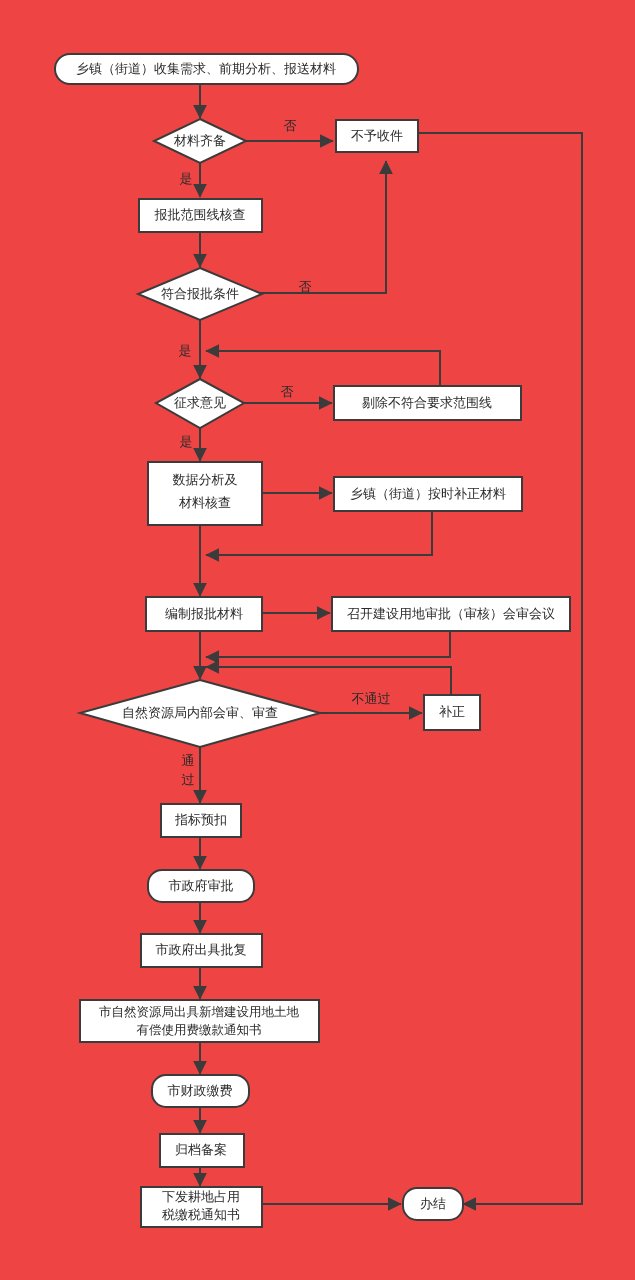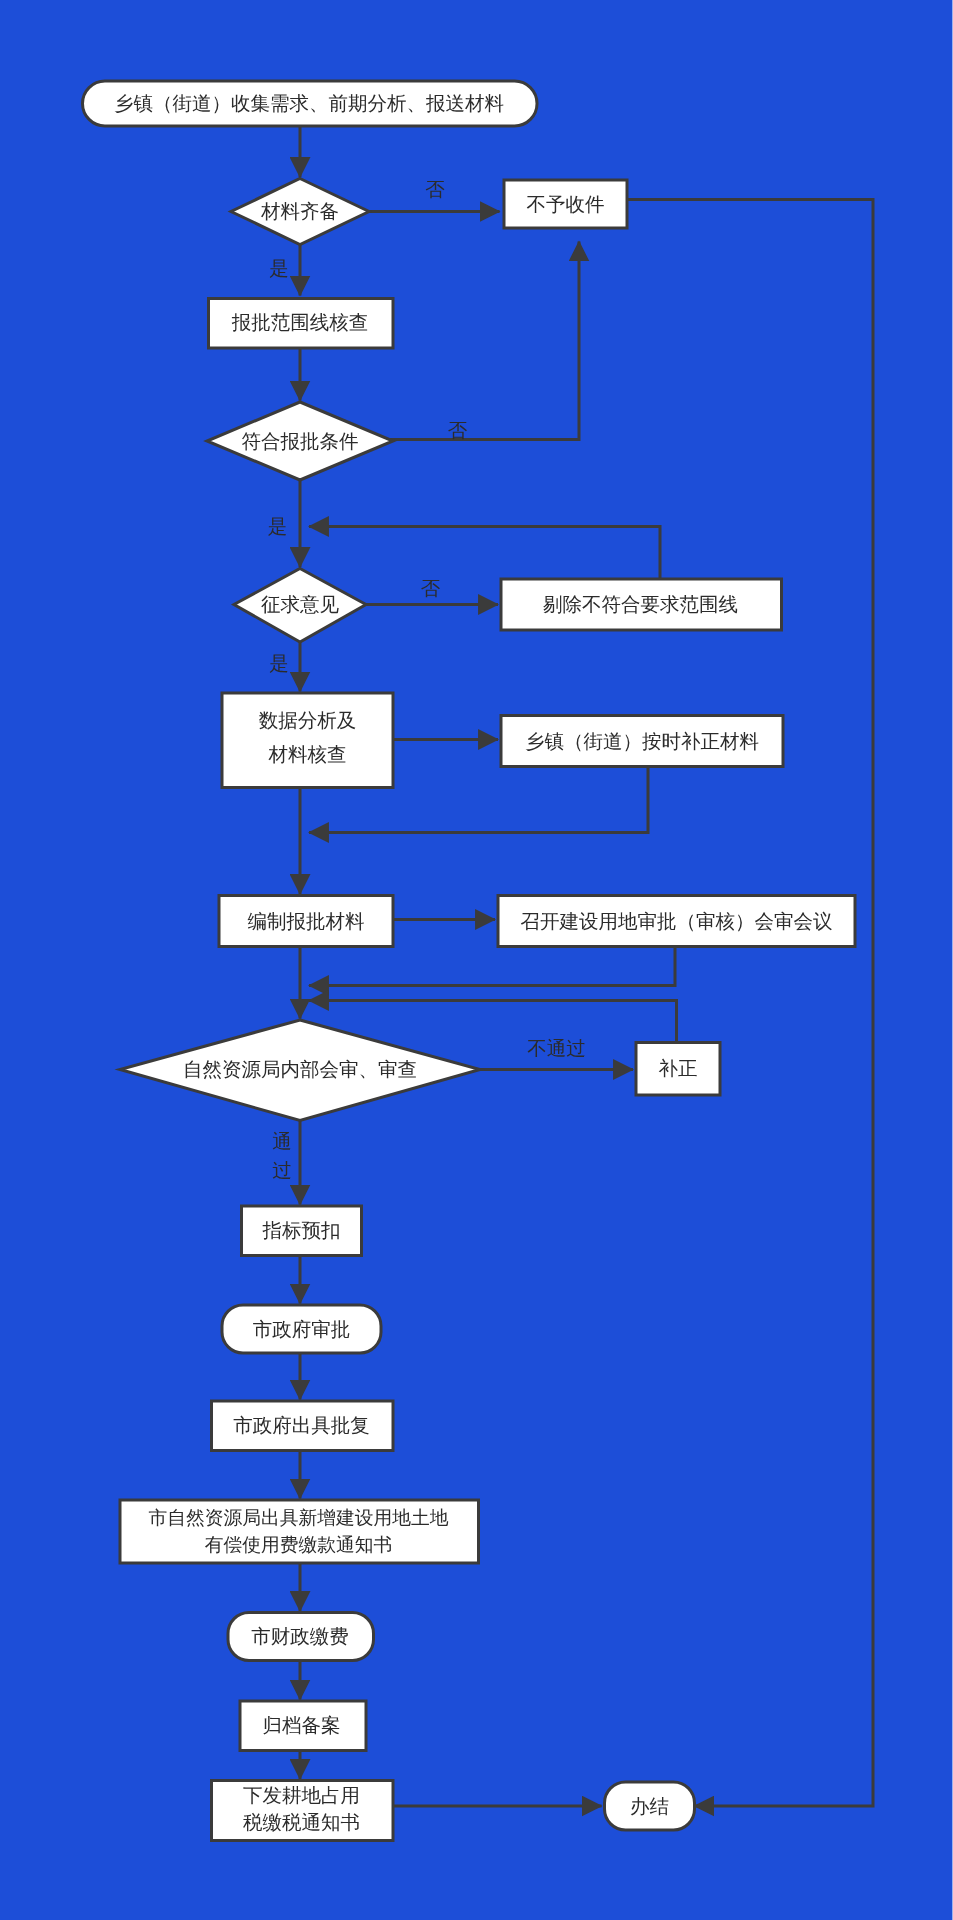--- a/index.html
+++ b/index.html
@@ -1,21 +1,21 @@
 <!DOCTYPE html>
 <html><head>
 <meta charset="utf-8">
 <title>建设用地报批流程图</title>
 <style>
   html,body{margin:0;padding:0;background:#ffffff;}
   body{
     font-family:"Liberation Sans","DejaVu Sans",sans-serif;
     width:635px;height:1280px;overflow:hidden;
   }
-  #flow-root{position:relative;width:635px;height:1280px;background:#1d4ed8;}
+  #flow-root{position:relative;width:635px;height:1280px;background:#ef4444;}
   svg#flow-svg{display:block;width:635px;height:1280px;}
   .node-shape{fill:#ffffff;stroke:#3b3b3b;stroke-width:2;}
   .node-shape-term{fill:#ffffff;stroke:#3b3b3b;stroke-width:2;}
   .conn{fill:none;stroke:#3b3b3b;stroke-width:2;stroke-linecap:butt;stroke-linejoin:miter;}
   .node-label{
     font-family:"Liberation Sans","DejaVu Sans",sans-serif;
     font-size:13px;fill:#2b2b2b;dominant-baseline:middle;text-anchor:middle;
     white-space:pre;
   }
   .node-label.small{font-size:12.5px;}

